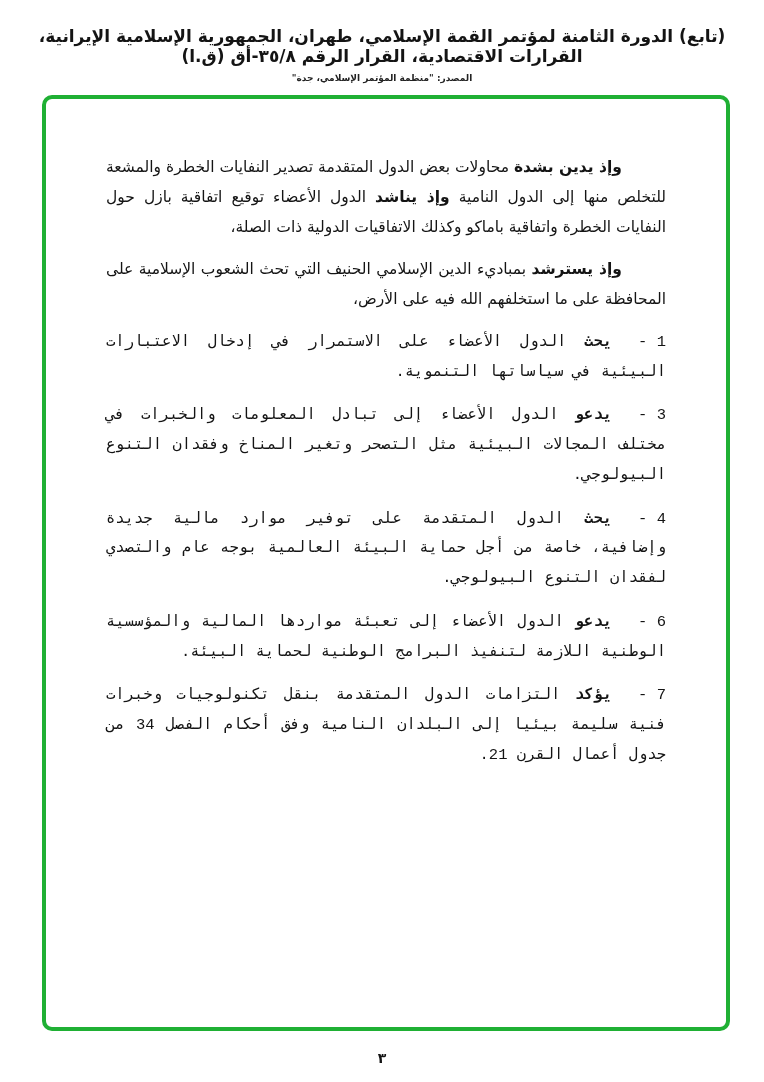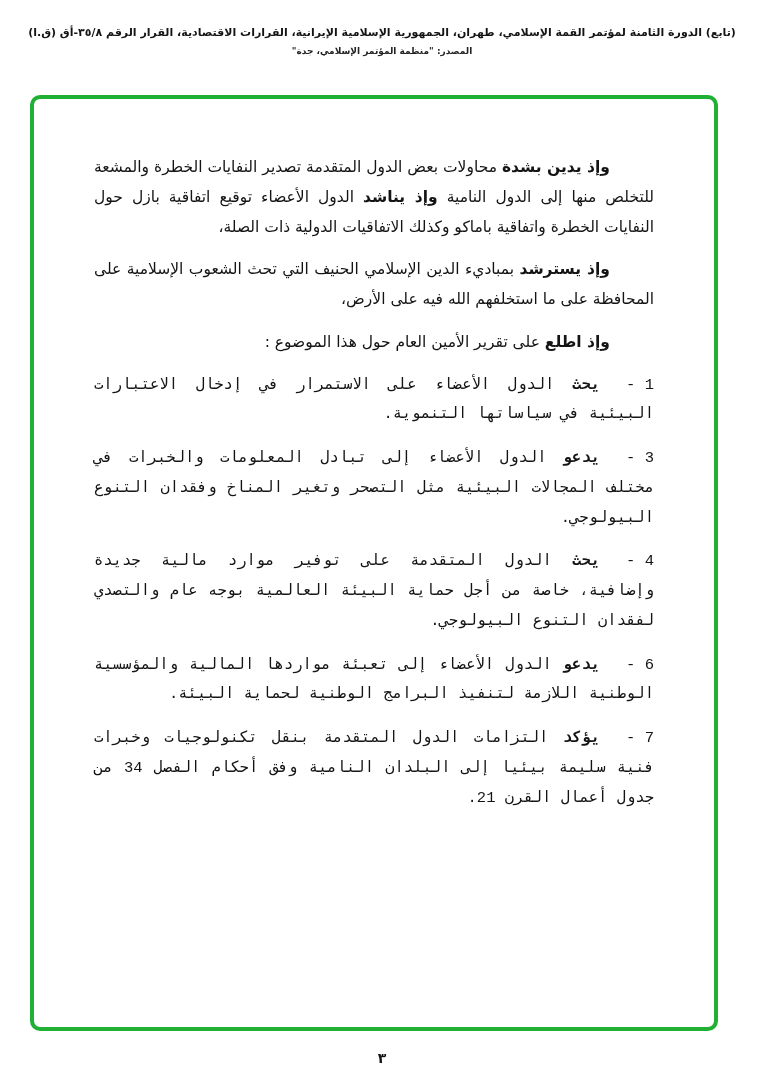--- a/index.html
+++ b/index.html
@@ -16,33 +16,33 @@
   }
   .doc-header {
     position: absolute;
     top: 26px;
     left: 0;
     right: 0;
     text-align: center;
     direction: rtl;
   }
   .doc-header .line1 {
-    font-size: 11px;
+    font-size: 17px;
     font-weight: bold;
     padding: 0 14px;
   }
   .doc-header .line2 {
     font-size: 9px;
     font-weight: bold;
     margin-top: 7px;
     color: #222;
   }
   .green-box {
     position: absolute;
-    left: 30px;
+    left: 42px;
     top: 95px;
     width: 688px;
     height: 936px;
     border: 4px solid #1fb034;
     border-radius: 10px;
     background: #ffffff;
   }
   .content {
     position: absolute;
     top: 0; left: 0; right: 0; bottom: 0;
@@ -83,21 +83,20 @@
     <div class="line2">المصدر: "منظمة المؤتمر الإسلامي، جدة"</div>
   </header>
 
   <div class="green-box">
     <div class="content">
 
       <p class="para indent"><strong>وإذ يدين بشدة</strong><span> محاولات بعض الدول المتقدمة تصدير النفايات الخطرة والمشعة للتخلص منها إلى الدول النامية </span><strong>وإذ يناشد</strong><span> الدول الأعضاء توقيع اتفاقية بازل حول النفايات الخطرة واتفاقية باماكو وكذلك الاتفاقيات الدولية ذات الصلة،</span></p>
 
       <p class="para indent"><strong>وإذ يسترشد</strong><span> بمباديء الدين الإسلامي الحنيف التي تحث الشعوب الإسلامية على المحافظة على ما استخلفهم الله فيه على الأرض،</span></p>
 
-      <p class="para indent"><strong>وإذ اطلع</strong><span> على تقرير الأمين العام حول هذا الموضوع :</span></p>
 
       <div class="item"><span class="item-num">- 1</span><strong>يحث</strong><span> الدول الأعضاء على الاستمرار في إدخال الاعتبارات البيئية في سياساتها التنموية.</span></div>
 
 
       <div class="item"><span class="item-num">- 3</span><strong>يدعو</strong><span> الدول الأعضاء إلى تبادل المعلومات والخبرات في مختلف المجالات البيئية مثل التصحر وتغير المناخ وفقدان التنوع البيولوجي.</span></div>
 
       <div class="item"><span class="item-num">- 4</span><strong>يحث</strong><span> الدول المتقدمة على توفير موارد مالية جديدة وإضافية، خاصة من أجل حماية البيئة العالمية بوجه عام والتصدي لفقدان التنوع البيولوجي.</span></div>
 
 
       <div class="item"><span class="item-num">- 6</span><strong>يدعو</strong><span> الدول الأعضاء إلى تعبئة مواردها المالية والمؤسسية الوطنية اللازمة لتنفيذ البرامج الوطنية لحماية البيئة.</span></div>

